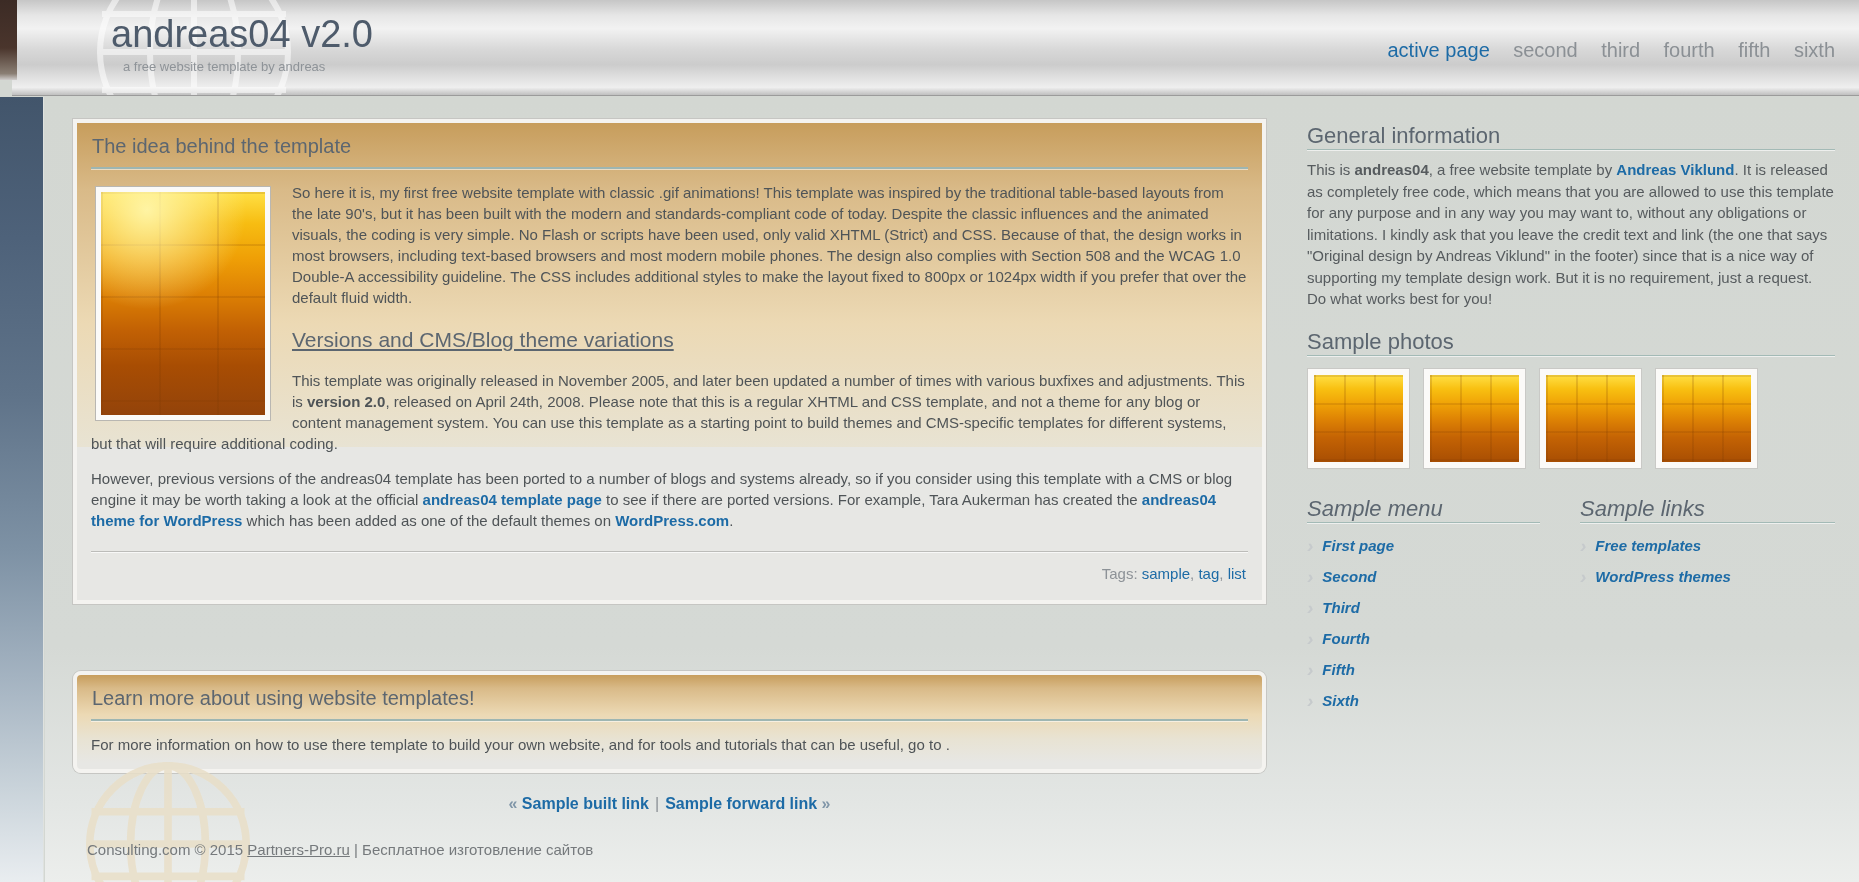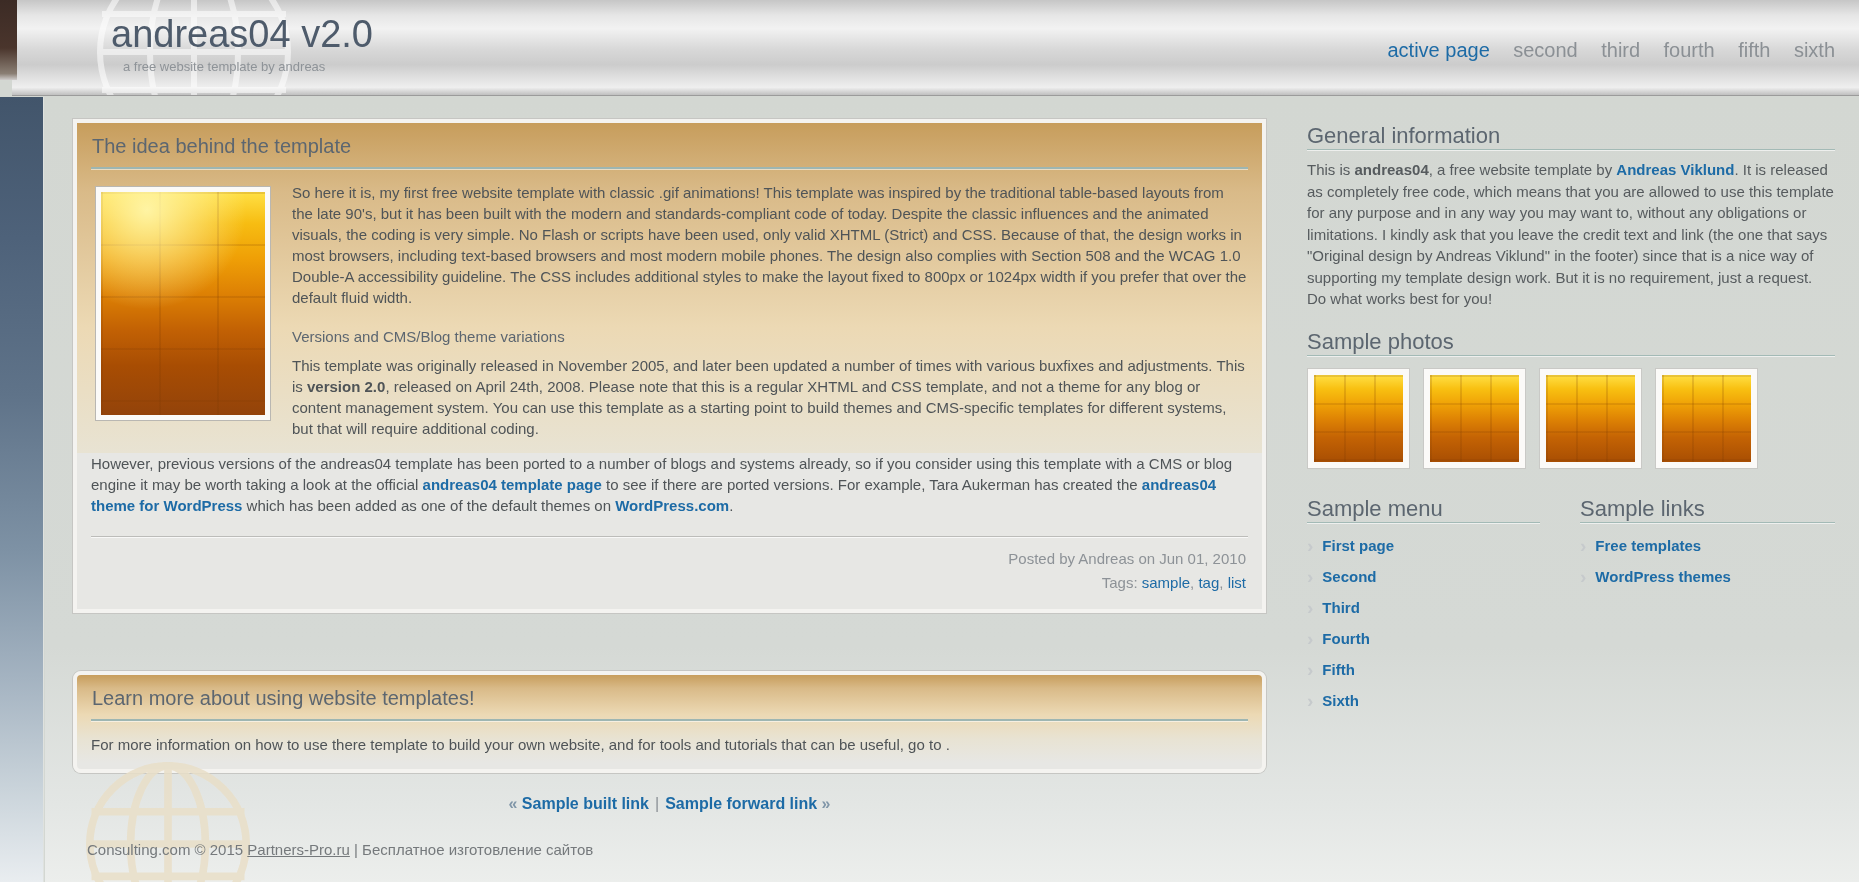--- a/index.html
+++ b/index.html
@@ -55,21 +55,21 @@
   .box.tan-top { background:linear-gradient(180deg,#c79d5c 0%,#d9ba88 14%,#ecd9b4 42%,#e8e3d3 68%,#e7e7e4 88px,#e7e7e4 100%); }
   .box1 { top:22px; min-height:438px; }
   .box2 { top:574px;border-radius:8px; }
   .box h2 {
     font-size:20px; font-weight:400; color:#5c6670;
     padding:2px 0 9px 1px;
     border-bottom:2px solid #9eb6b2;
     box-shadow:0 1px 0 rgba(255,255,255,.55);
     margin-bottom:13px;
   }
-  .box h3 { font-size:15px; font-weight:400; color:#5c6670; margin:20px 0 10px 0; }
+  .box h3 { font-size:21px; font-weight:400; color:#5c6670; margin:20px 0 18px 0;text-decoration:underline; }
   .box p  { font-size:15px; line-height:21px; color:#4f5457; }
   .box p + p { margin-top:14px; }
   .box a  { color:#1d6ba6; font-weight:bold; }
   .art-body { overflow:hidden; }
   .art-body::after { content:""; display:block; clear:both; }
   .art-img {
     float:left; width:174px; height:233px;
     border:5px solid #fbfaf8; outline:1px solid #b9b7b2;
     margin:5px 22px 10px 5px;
     background:
@@ -107,21 +107,21 @@
     display:block; width:103px; height:101px;
     background:#fbfaf8; border:1px solid #c9c9c6; padding:6px;
   }
   .photo-img {
     width:100%; height:100%;
     background:
       repeating-linear-gradient(90deg, rgba(120,55,0,.18) 0 2px, rgba(120,55,0,0) 2px 30px),
       repeating-linear-gradient(180deg, rgba(120,55,0,.16) 0 2px, rgba(120,55,0,0) 2px 28px),
       linear-gradient(180deg,#ffe045 0%,#f8c011 16%,#efa106 34%,#dd8104 52%,#c46304 72%,#a84e03 100%);
   }
-  .sb-cols { display:flex; margin-top:27px; }
+  .sb-cols { display:flex; margin-top:27px;font-style:italic; }
   .col-menu { width:233px; margin-right:40px; }
   .col-links { width:255px; }
   .sb-list { list-style:none; margin-top:16px; }
   .sb-list li { margin-bottom:17px; font-size:15px; line-height:14px; white-space:nowrap; }
   .sb-list a { color:#1d6ba6; font-weight:bold; }
   .chev { color:#c6cacc; font-weight:bold; font-size:19px; margin-right:9px; vertical-align:-1px; }
 </style>
 </head>
 <body>
 
@@ -156,21 +156,20 @@
     <h2>The idea behind the template</h2>
     <div class="art-body">
       <div class="art-img"></div>
       <p>So here it is, my first free website template with classic .gif animations! This template was inspired by the traditional table-based layouts from the late 90's, but it has been built with the modern and standards-compliant code of today. Despite the classic influences and the animated visuals, the coding is very simple. No Flash or scripts have been used, only valid XHTML (Strict) and CSS. Because of that, the design works in most browsers, including text-based browsers and most modern mobile phones. The design also complies with Section 508 and the WCAG 1.0 Double-A accessibility guideline. The CSS includes additional styles to make the layout fixed to 800px or 1024px width if you prefer that over the default fluid width.</p>
       <h3>Versions and CMS/Blog theme variations</h3>
       <p><span>This template was originally released in November 2005, and later been updated a number of times with various buxfixes and adjustments. This is </span><b>version 2.0</b><span>, released on April 24th, 2008. Please note that this is a regular XHTML and CSS template, and not a theme for any blog or content management system. You can use this template as a starting point to build themes and CMS-specific templates for different systems, but that will require additional coding.</span></p>
       <p><span>However, previous versions of the andreas04 template has been ported to a number of blogs and systems already, so if you consider using this template with a CMS or blog engine it may be worth taking a look at the official </span><a>andreas04 template page</a><span> to see if there are ported versions. For example, Tara Aukerman has created the </span><a>andreas04 theme for WordPress</a><span> which has been added as one of the default themes on </span><a>WordPress.com</a><span>.</span></p>
     </div>
     <div class="rule"></div>
     <div class="posted">
-      <div>Posted by Andreas on Jun 01, 2010</div>
       <div><span>Tags: </span><a>sample</a><span>, </span><a>tag</a><span>, </span><a>list</a></div>
     </div>
   </div>
 
   <div class="box box2 tan-top">
     <h2>Learn more about using website templates!</h2>
     <p>For more information on how to use there template to build your own website, and for tools and tutorials that can be useful, go to .</p>
   </div>
 
   <div class="pager">

